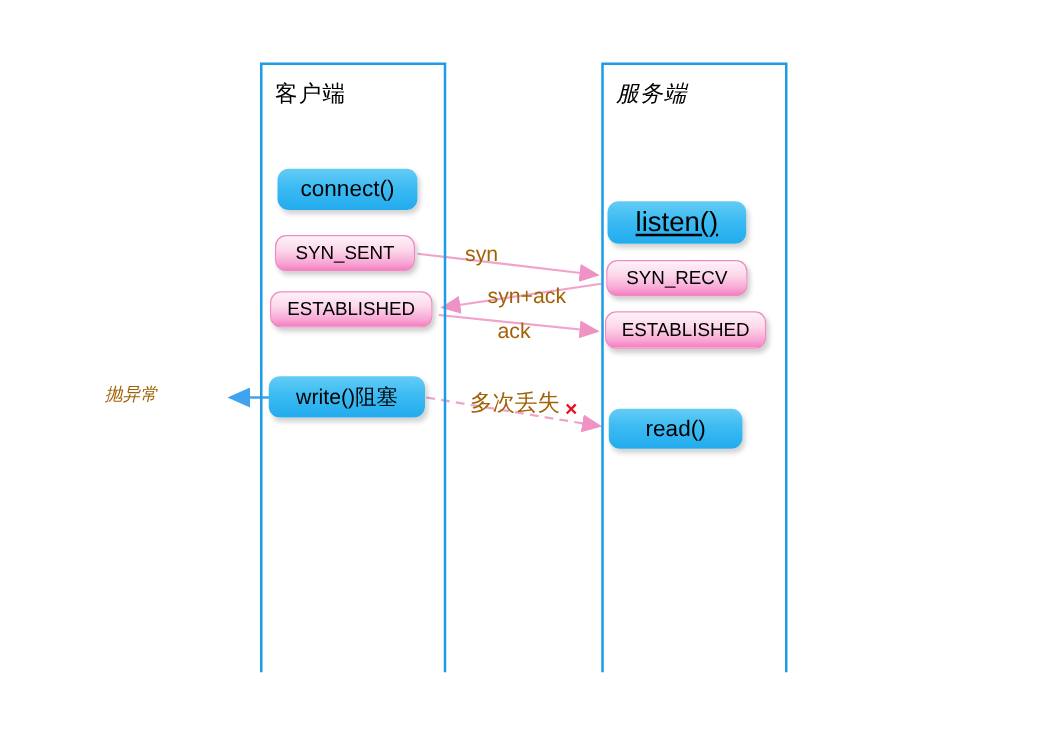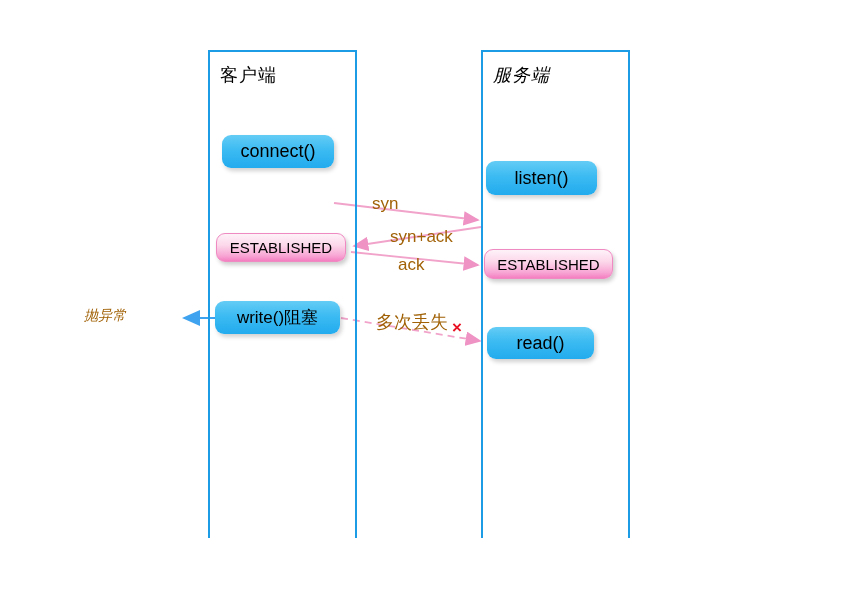--- a/index.html
+++ b/index.html
@@ -38,21 +38,21 @@
   }
   .btn-pink{
     background:linear-gradient(180deg,#fef2f8 0%,#fcd7ea 42%,#f8a6d4 80%,#f47fc2 100%);
     border:1px solid #ef8ac2;
     box-shadow:2px 3px 4px rgba(0,0,0,0.20);
   }
   .n-connect{left:222px;top:135px;width:112px;height:33px;font-size:18px;}
   .n-synsent{left:220px;top:188px;width:112px;height:29px;font-size:15px;}
   .n-estab-l{left:216px;top:233px;width:130px;height:29px;font-size:15px;}
   .n-write{left:215px;top:301px;width:125px;height:33px;font-size:17px;}
-  .n-listen{left:486px;top:161px;width:111px;height:34px;font-size:18px;}
+  .n-listen{left:486px;top:161px;width:111px;height:34px;font-size:22px;text-decoration:underline;}
   .n-synrecv{left:485px;top:208px;width:113px;height:29px;font-size:15px;}
   .n-estab-r{left:484px;top:249px;width:129px;height:30px;font-size:15px;}
   .n-read{left:487px;top:327px;width:107px;height:32px;font-size:18px;}
   .msg-label{
     position:absolute;
     font-size:17px;color:#a16207;white-space:nowrap;
   }
   .l-syn{left:372px;top:194px;}
   .l-synack{left:390px;top:227px;}
   .l-ack{left:398px;top:255px;}
@@ -83,24 +83,26 @@
 
   <div class="frame frame-client">
     <div class="frame-title">客户端</div>
   </div>
 
   <div class="frame frame-server">
     <div class="frame-title">服务端</div>
   </div>
 
   <div class="btn btn-blue n-connect">connect()</div>
+  <div class="btn btn-pink n-synsent">SYN_SENT</div>
   <div class="btn btn-pink n-estab-l">ESTABLISHED</div>
   <div class="btn btn-blue n-write">write()阻塞</div>
 
   <div class="btn btn-blue n-listen">listen()</div>
+  <div class="btn btn-pink n-synrecv">SYN_RECV</div>
   <div class="btn btn-pink n-estab-r">ESTABLISHED</div>
   <div class="btn btn-blue n-read">read()</div>
 
   <div class="msg-label l-syn">syn</div>
   <div class="msg-label l-synack">syn+ack</div>
   <div class="msg-label l-ack">ack</div>
   <div class="msg-label l-lost">多次丢失</div>
   <div class="msg-label l-cross">×</div>
   <div class="msg-label l-exception">抛异常</div>
 

